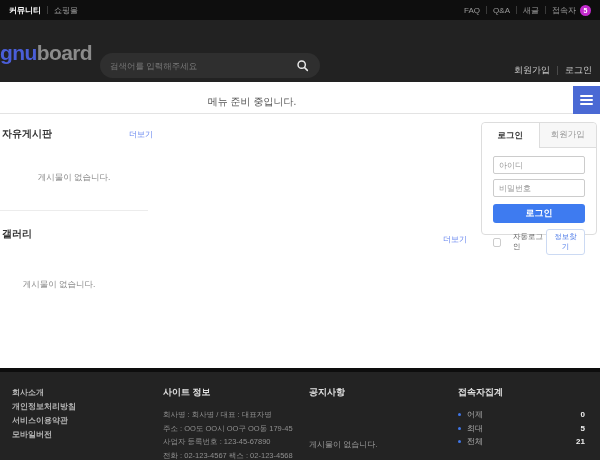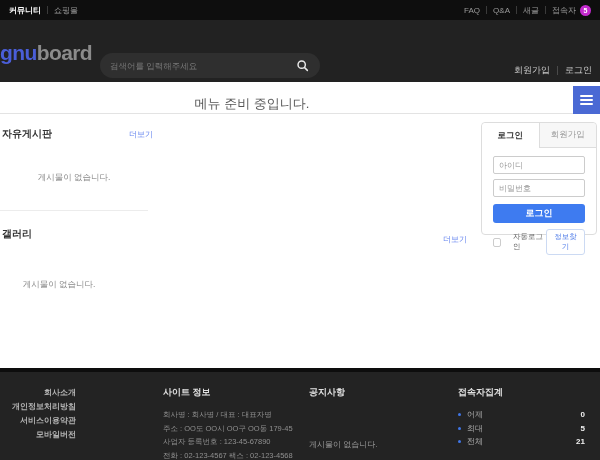--- a/index.html
+++ b/index.html
@@ -31,21 +31,21 @@
   .search-btn { background:none; border:none; cursor:pointer; width:16px; height:16px;
                 display:flex; align-items:center; justify-content:center; padding:0; }
   .header-right { position:absolute; right:8px; top:44px; display:flex; align-items:center; }
   .header-right a { font-size:9px; color:#cccccc; }
   .hd-sep { width:1px; height:9px; background:#4a4a4a; margin:0 7px; }
 
   
   .menubar { position:absolute; top:86px; left:0; width:600px; height:28px; background:#fff;
              border-bottom:1px solid #e3e3e3; }
   .menubar-text { position:absolute; left:252px; top:9px; transform:translateX(-50%);
-                  font-size:13px; color:#555; white-space:nowrap; }
+                  font-size:10px; color:#555; white-space:nowrap; }
   .menu-btn { position:absolute; right:0; top:0; width:27px; height:28px; background:#4a69d4;
               border:none; cursor:pointer; display:flex; align-items:center; justify-content:center; }
   .hamburger span { display:block; width:13px; height:2px; background:#fff; border-radius:1px; margin:2px 0; }
 
   
   .sec-title { position:absolute; font-size:10px; font-weight:bold; color:#333; }
   .more-link { position:absolute; font-size:8px; color:#6383ee;text-align:right; }
   .empty-text { position:absolute; font-size:8.5px; color:#888; text-align:center; }
   .board-title   { left:2px;  top:127px; }
   .board-more    { left:129px; top:129px; }
@@ -71,21 +71,21 @@
   .login-foot { display:flex; justify-content:space-between; align-items:center; margin-top:6px; }
   .chk-wrap { display:flex; align-items:center; gap:12px; font-size:7.5px; color:#666; cursor:pointer; }
   .chk { width:9px; height:9px; border:1px solid #ccc; border-radius:2px; background:#fff; display:inline-block; }
   .find-btn { font-size:7.5px; color:#4b79e8; border:1px solid #ccdaf3; background:#fff;
               border-radius:3px; padding:2px 5px; cursor:pointer; }
 
   
   .footer { position:absolute; top:368px; left:0; width:600px; height:96px; background:#232323;
             border-top:4px solid #0d0d0d; }
   .ft-links { position:absolute; left:12px; top:14px; }
-  .ft-links a { display:block; font-size:8px; font-weight:bold; color:#b5b5b5; line-height:14px;text-align:right; }
+  .ft-links a { display:block; font-size:8px; font-weight:bold; color:#b5b5b5; line-height:14px; }
   .ft-col-title { font-size:9px; font-weight:bold; color:#e0e0e0; }
   .ft-site { position:absolute; left:163px; top:14px; }
   .ft-site-lines { margin-top:9px; }
   .ft-site-lines div { font-size:7.5px; color:#8f8f8f; line-height:13.5px; white-space:nowrap; }
   .ft-notice { position:absolute; left:309px; top:14px; }
   .ft-notice-empty { margin-top:40px; font-size:8px; color:#999; }
   .ft-visitors { position:absolute; left:458px; top:14px; width:127px; }
   .ft-vrows { margin-top:9px; }
   .ft-vrow { display:flex; justify-content:space-between; align-items:center; line-height:13.5px; font-size:8px; }
   .ft-vrow .lbl { color:#aaa; display:flex; align-items:center; }

